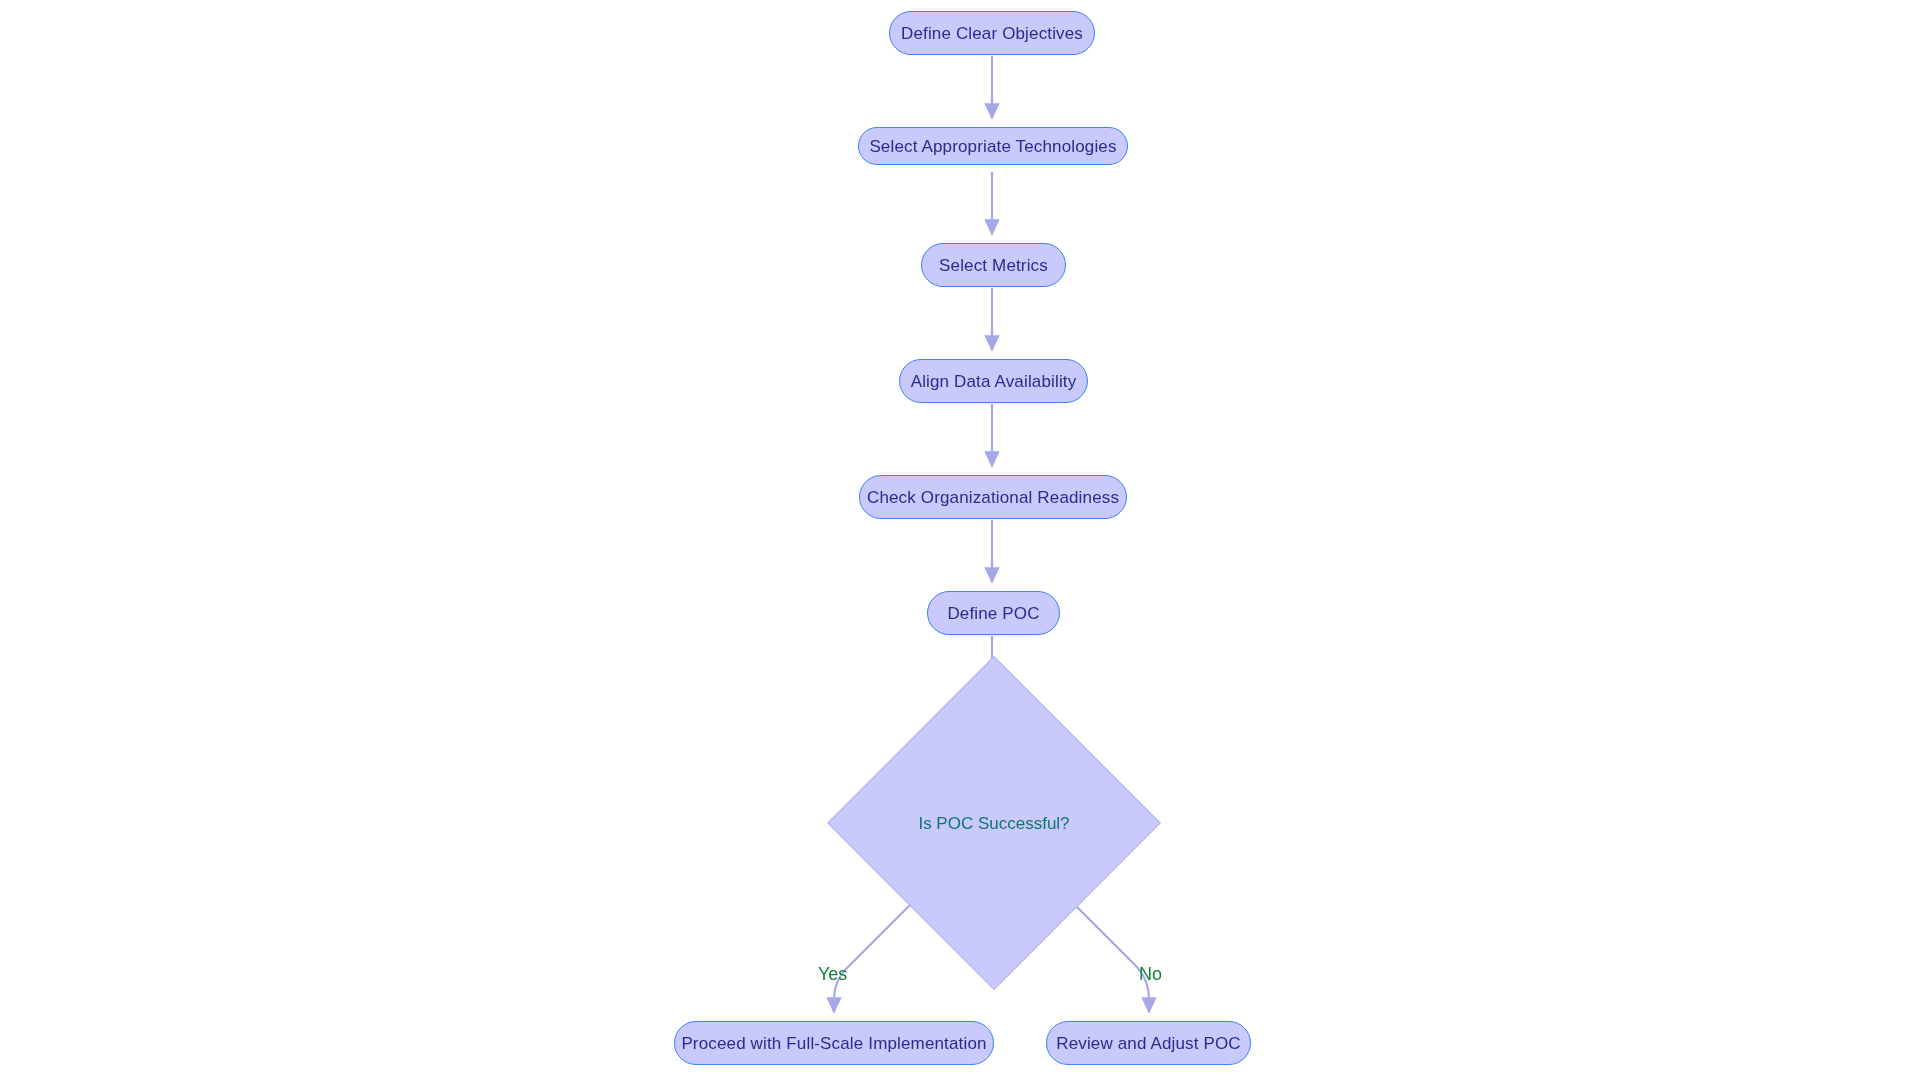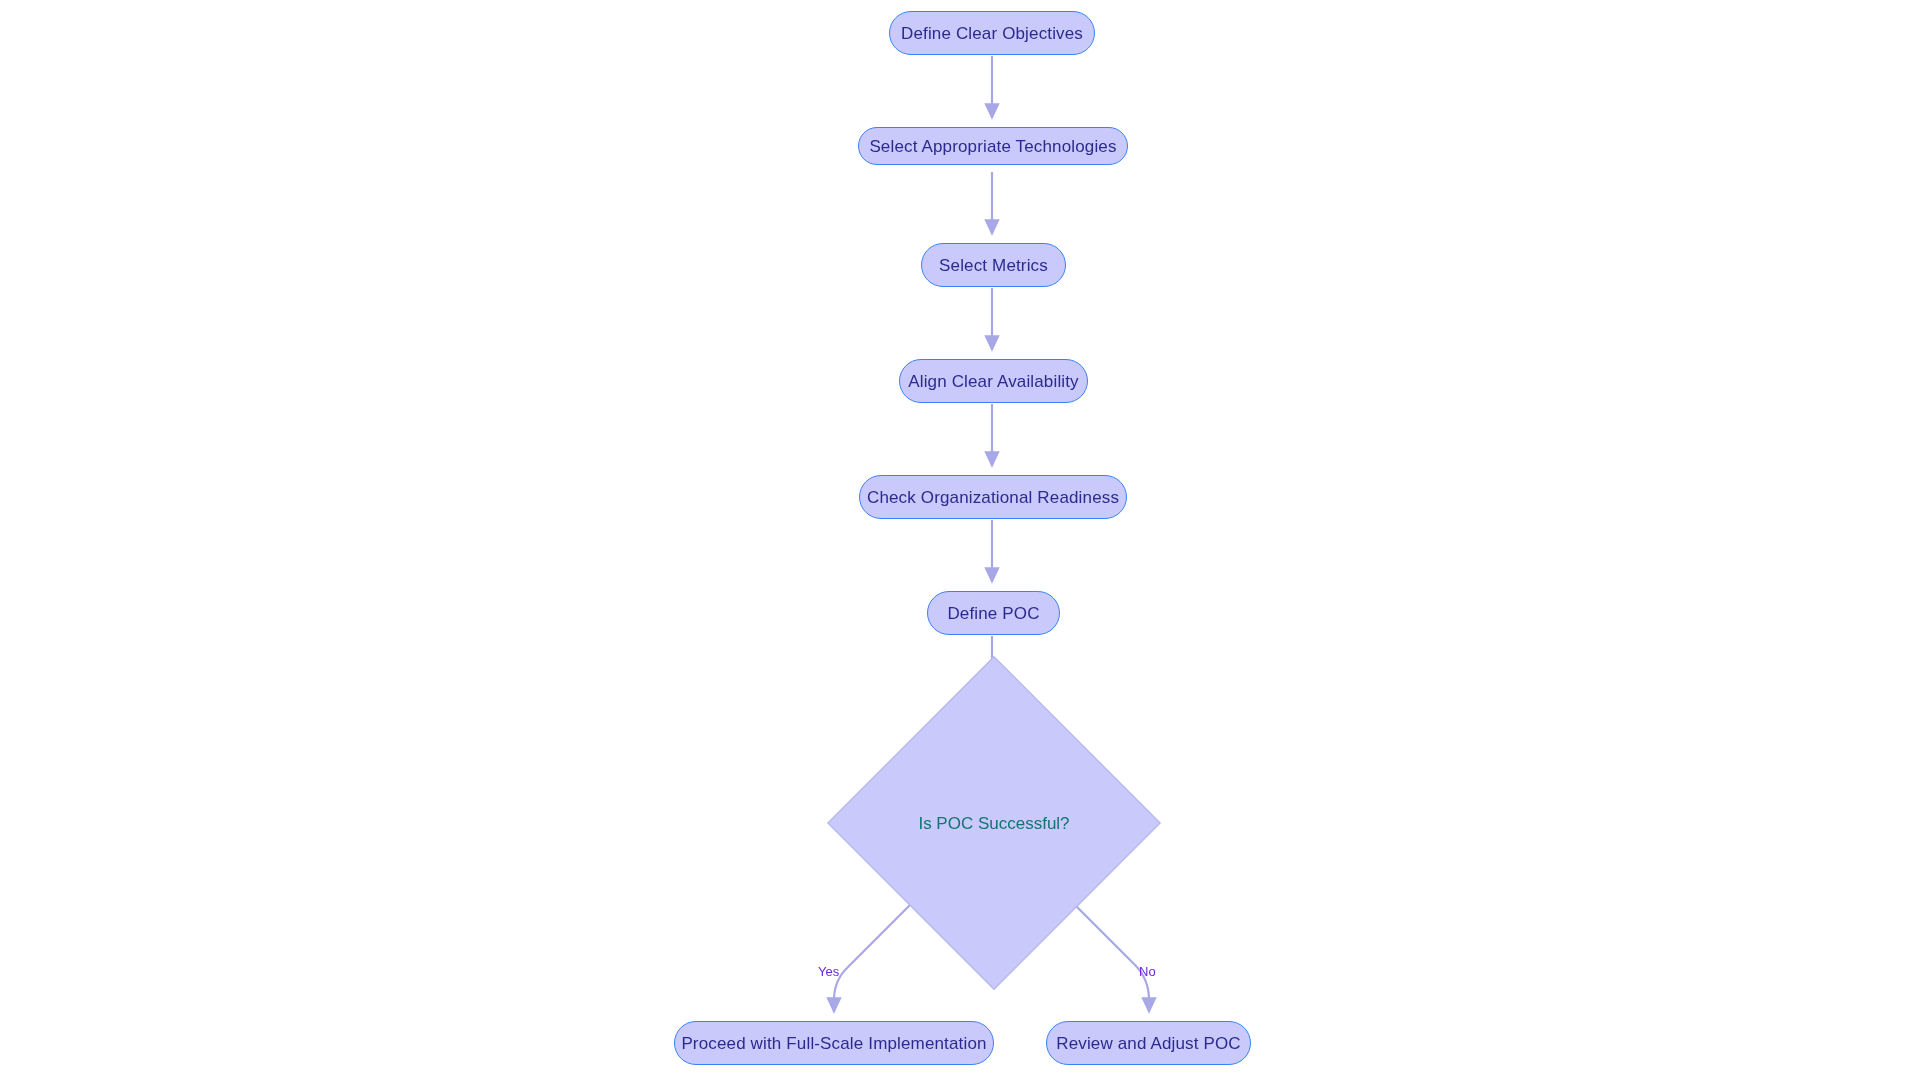--- a/index.html
+++ b/index.html
@@ -63,22 +63,22 @@
     display: flex;
     align-items: center;
     justify-content: center;
     color: #0f766e;
     font-size: 17px;
     white-space: nowrap;
     line-height: 1;
   }
   .edge-label {
     position: absolute;
-    color: #6d28d9;
-    font-size: 13px;
+    color: #15803d;
+    font-size: 18px;
     line-height: 1;
     white-space: nowrap;
     background: transparent;
   }
 </style>
 </head>
 <body>
 
 <div id="flow-root">
 
@@ -109,21 +109,21 @@
 
   <div class="node stadium" style="left:858px; top:127px; width:270px; height:38px;">
     <span class="node-label">Select Appropriate Technologies</span>
   </div>
 
   <div class="node stadium" style="left:921px; top:243px; width:145px; height:44px;">
     <span class="node-label">Select Metrics</span>
   </div>
 
   <div class="node stadium" style="left:899px; top:359px; width:189px; height:44px;">
-    <span class="node-label">Align Clear Availability</span>
+    <span class="node-label">Align Data Availability</span>
   </div>
 
   <div class="node stadium" style="left:859px; top:475px; width:268px; height:44px;">
     <span class="node-label">Check Organizational Readiness</span>
   </div>
 
   <div class="node stadium" style="left:927px; top:591px; width:133px; height:44px;">
     <span class="node-label">Define POC</span>
   </div>
 

